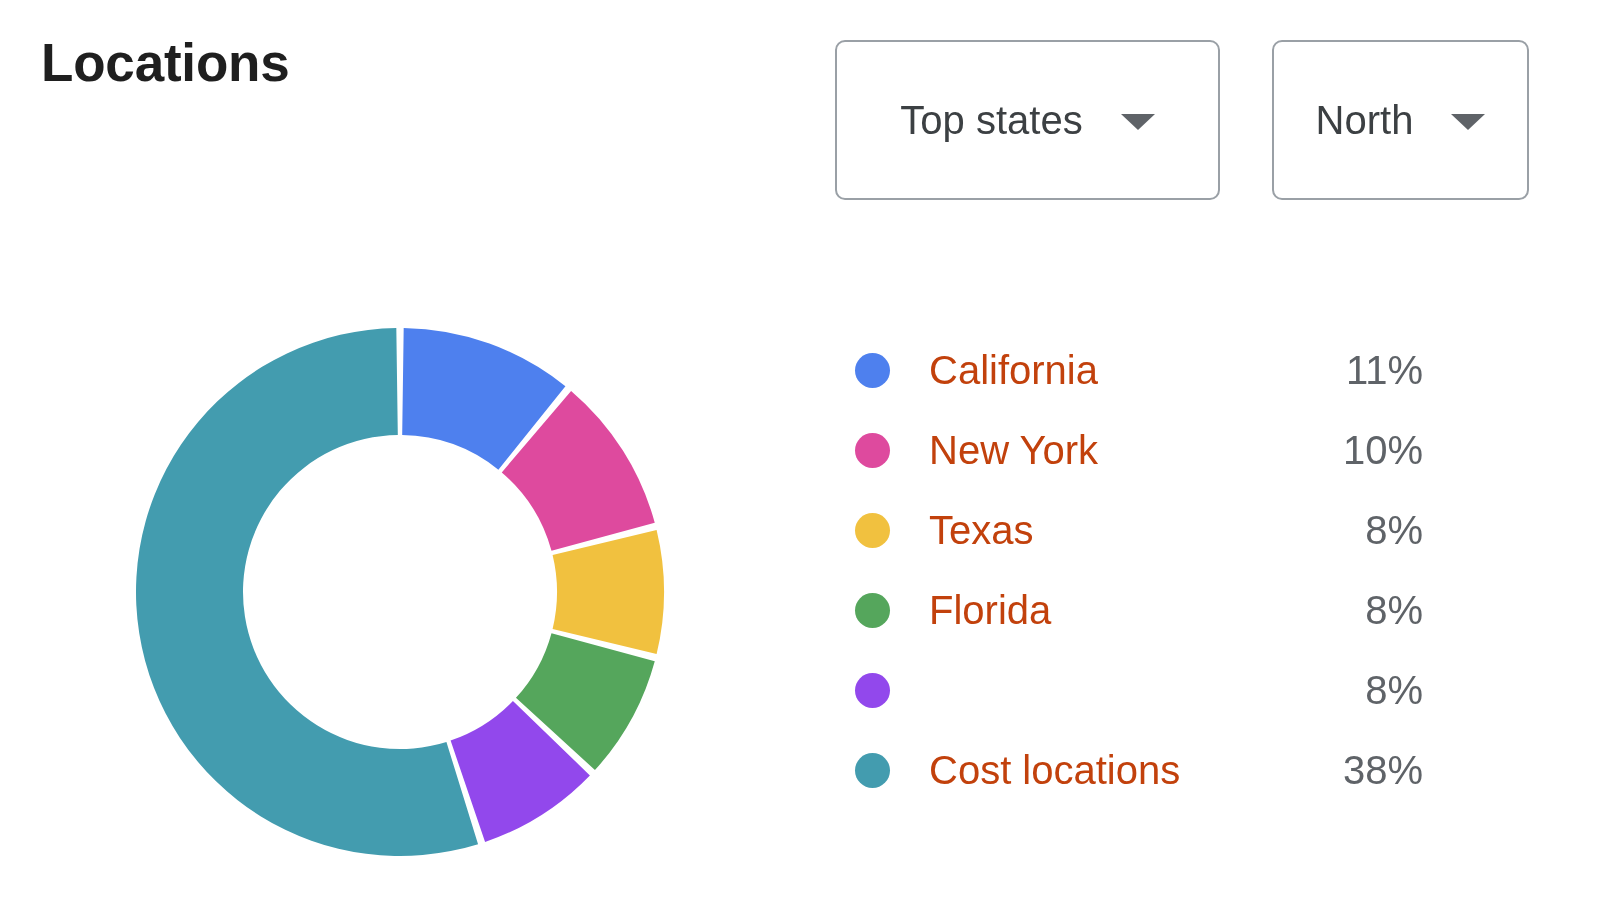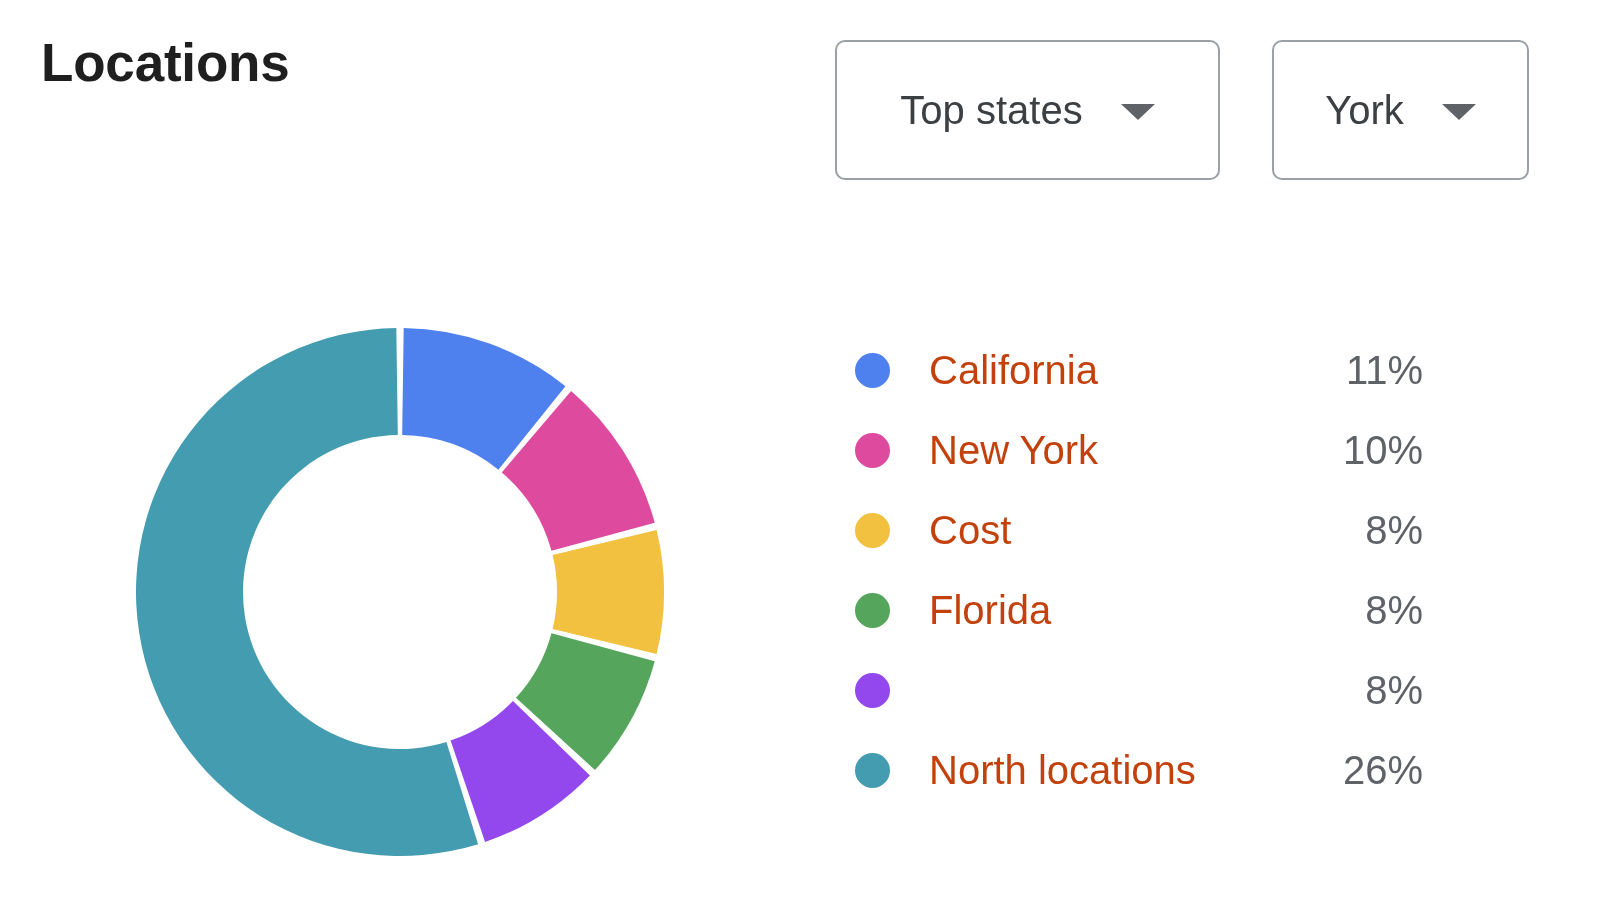--- a/index.html
+++ b/index.html
@@ -33,21 +33,21 @@
     font-weight: 700;
     color: #1f1f1f;
     letter-spacing: -0.2px;
     line-height: 1;
     white-space: nowrap;
   }
 
   .dropdown-btn {
     position: absolute;
     top: 40px;
-    height: 140px;
+    height: 160px;
     box-sizing: border-box;
     border: 2px solid #9aa0a6;
     border-radius: 10px;
     background: #ffffff;
     display: flex;
     align-items: center;
     justify-content: center;
     gap: 38px;
     cursor: pointer;
     padding: 0 26px;
@@ -140,21 +140,21 @@
 <div id="header">
 
   <div id="page-title">Locations</div>
 
   <div class="dropdown-btn" id="dropdown-top-states">
     <span class="dropdown-label">Top states</span>
     <span class="caret"></span>
   </div>
 
   <div class="dropdown-btn" id="dropdown-cost">
-    <span class="dropdown-label">York</span>
+    <span class="dropdown-label">North</span>
     <span class="caret"></span>
   </div>
 
 </div>
 
 <div id="donut-chart">
   <svg id="donut-svg" viewBox="0 0 560 560">
       <path d="M 283.68601560953437 16.025733661543654 A 264 264 0 0 1 445.4234062002176 74.25477725809083 L 378.3767983842203 157.64393950575857 A 157 157 0 0 0 282.1920623132458 123.01530373053924 Z" fill="#4E80EE"></path>
       <path d="M 451.10365388066657 78.95388681030153 A 264 264 0 0 1 534.7643545406902 210.7820568388117 L 431.5075896321529 238.83629895338424 A 157 157 0 0 0 381.75482446691154 160.43848571673234 Z" fill="#DE4A9E"></path>
       <path d="M 536.5977041527362 217.92248214091626 A 264 264 0 0 1 536.5977041527362 342.07751785908374 L 432.59787709083173 316.91731175710663 A 157 157 0 0 0 432.59787709083173 243.08268824289337 Z" fill="#F1C13F"></path>
@@ -170,30 +170,30 @@
       <span class="legend-label">California</span>
       <span class="legend-value">11%</span>
     </div>
     <div class="legend-row">
       <span class="legend-dot" style="background: rgb(222, 74, 158);"></span>
       <span class="legend-label">New York</span>
       <span class="legend-value">10%</span>
     </div>
     <div class="legend-row">
       <span class="legend-dot" style="background: rgb(241, 193, 63);"></span>
-      <span class="legend-label">Cost</span>
+      <span class="legend-label">Texas</span>
       <span class="legend-value">8%</span>
     </div>
     <div class="legend-row">
       <span class="legend-dot" style="background: rgb(85, 166, 92);"></span>
       <span class="legend-label">Florida</span>
       <span class="legend-value">8%</span>
     </div>
     <div class="legend-row">
       <span class="legend-dot" style="background: rgb(146, 72, 236);"></span>
       <span class="legend-value">8%</span>
     </div>
     <div class="legend-row">
       <span class="legend-dot" style="background: rgb(67, 156, 175);"></span>
-      <span class="legend-label">North locations</span>
-      <span class="legend-value">26%</span>
+      <span class="legend-label">Cost locations</span>
+      <span class="legend-value">38%</span>
     </div>
   </div>
 
 </body></html>

